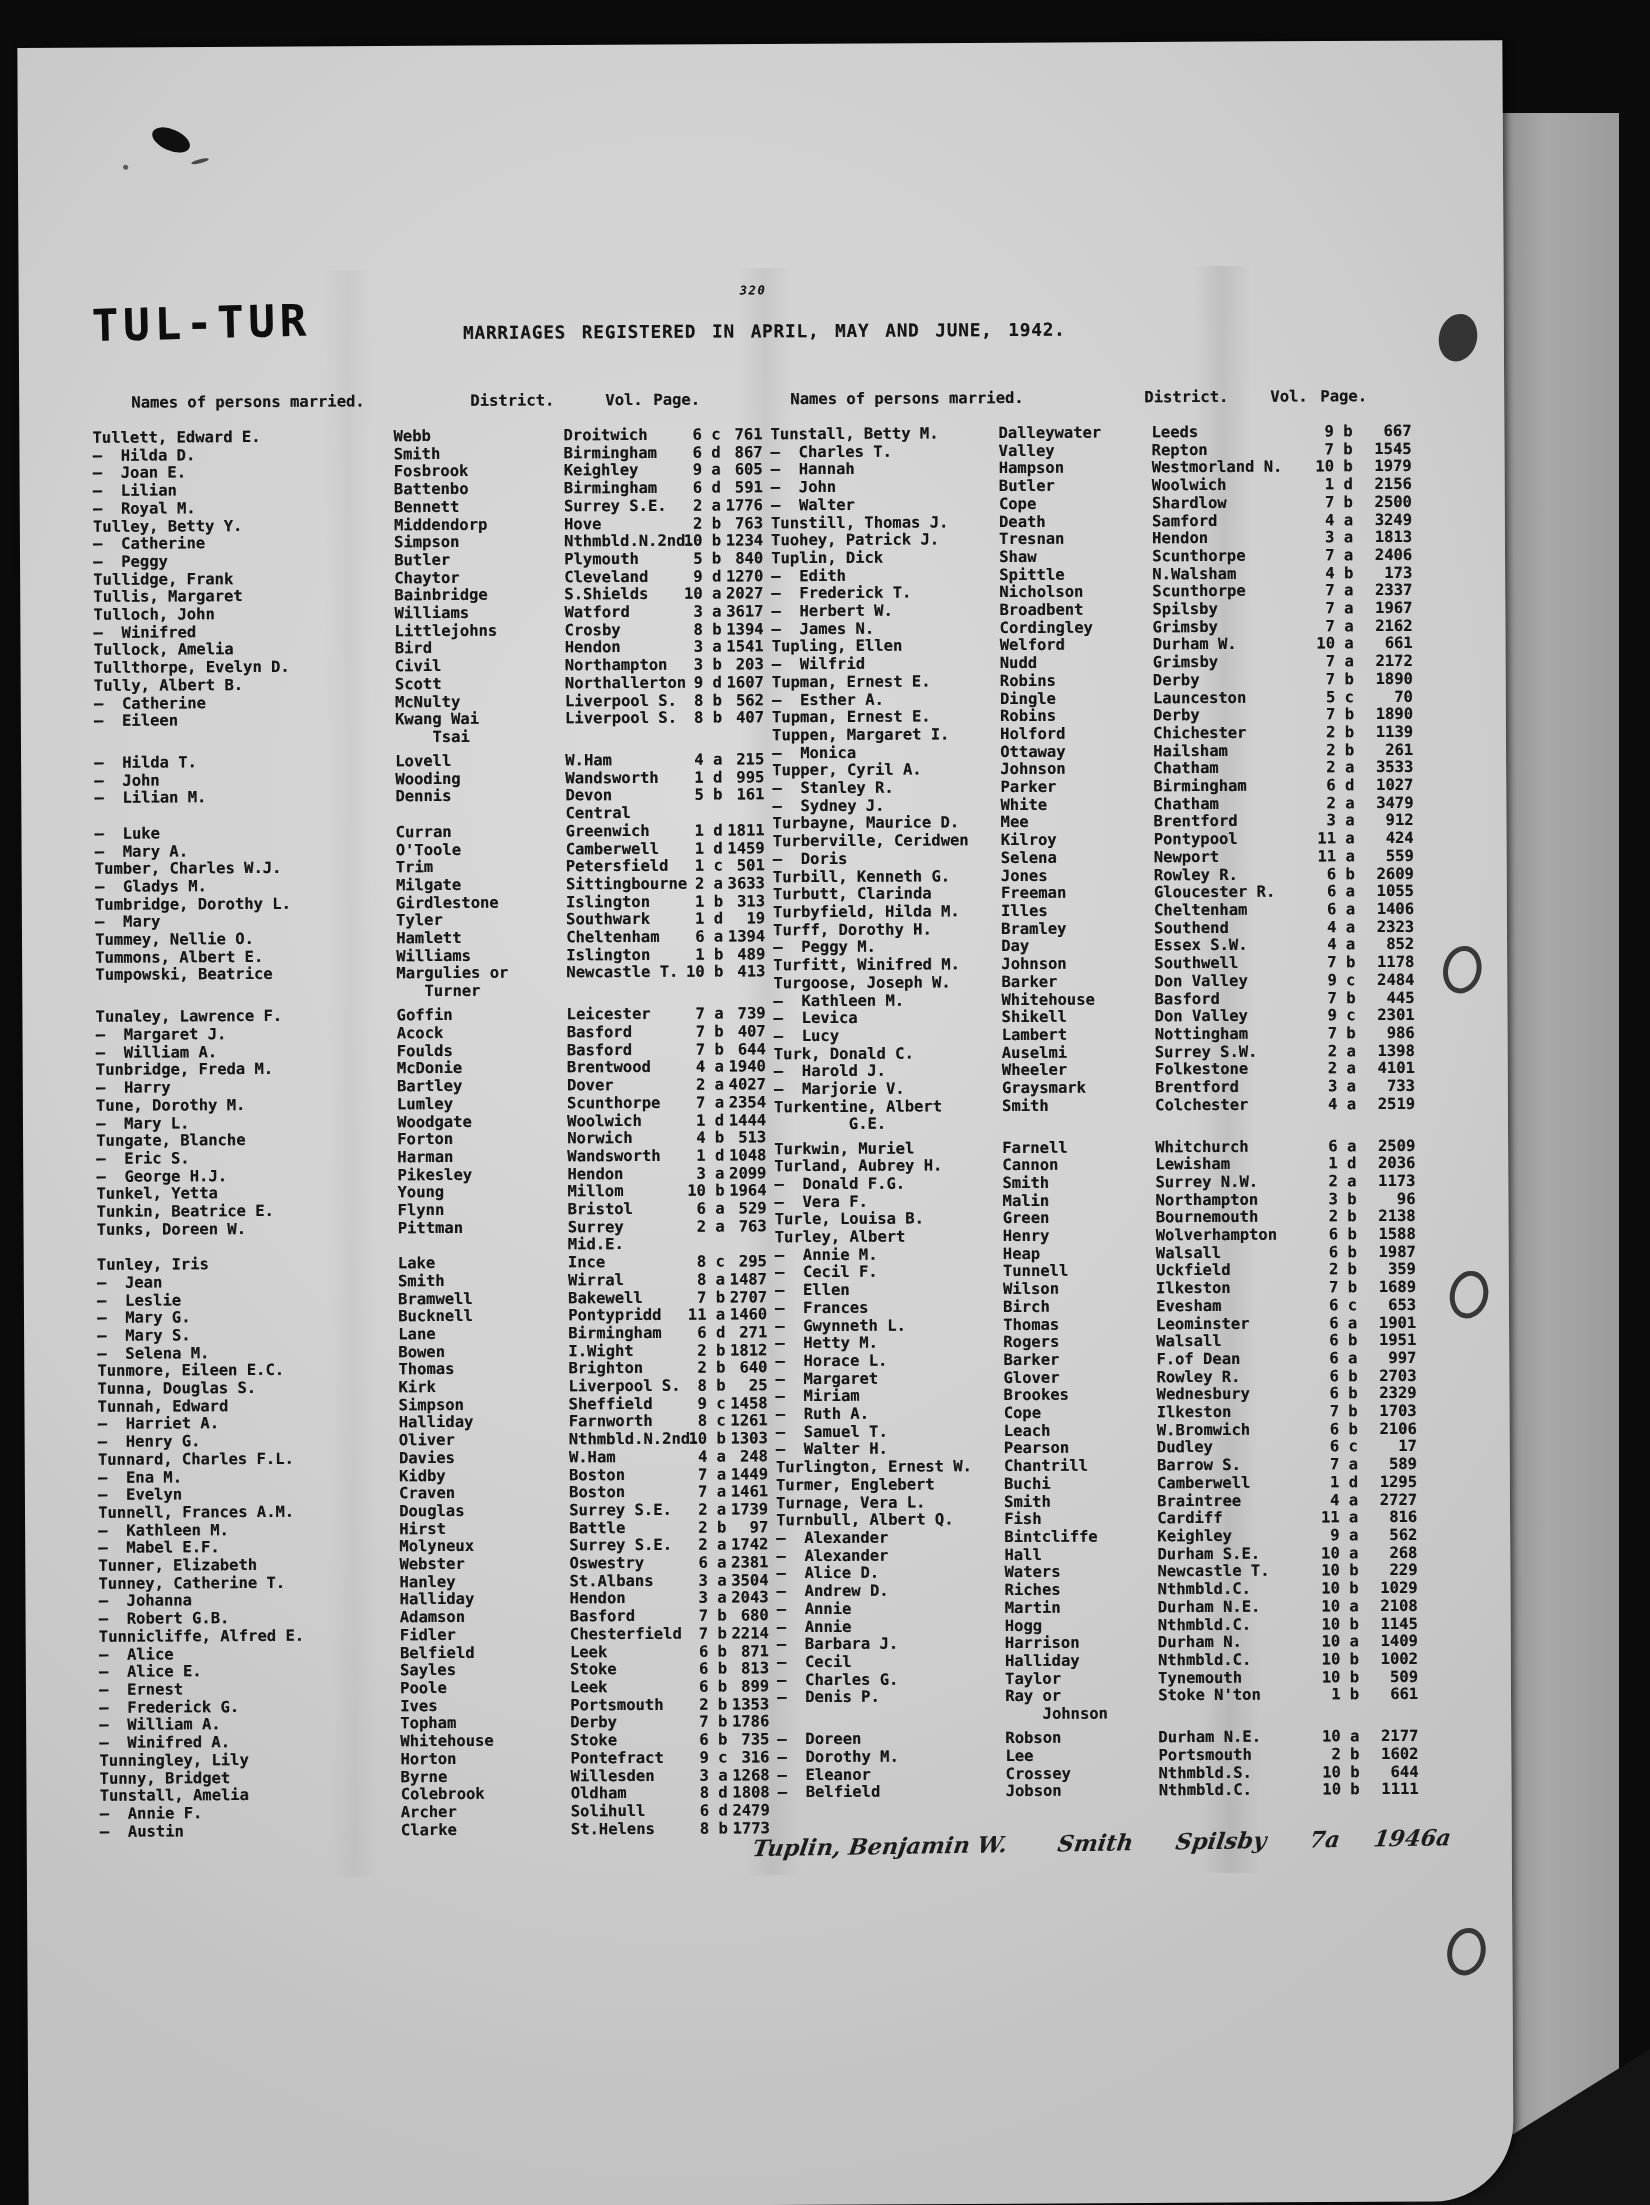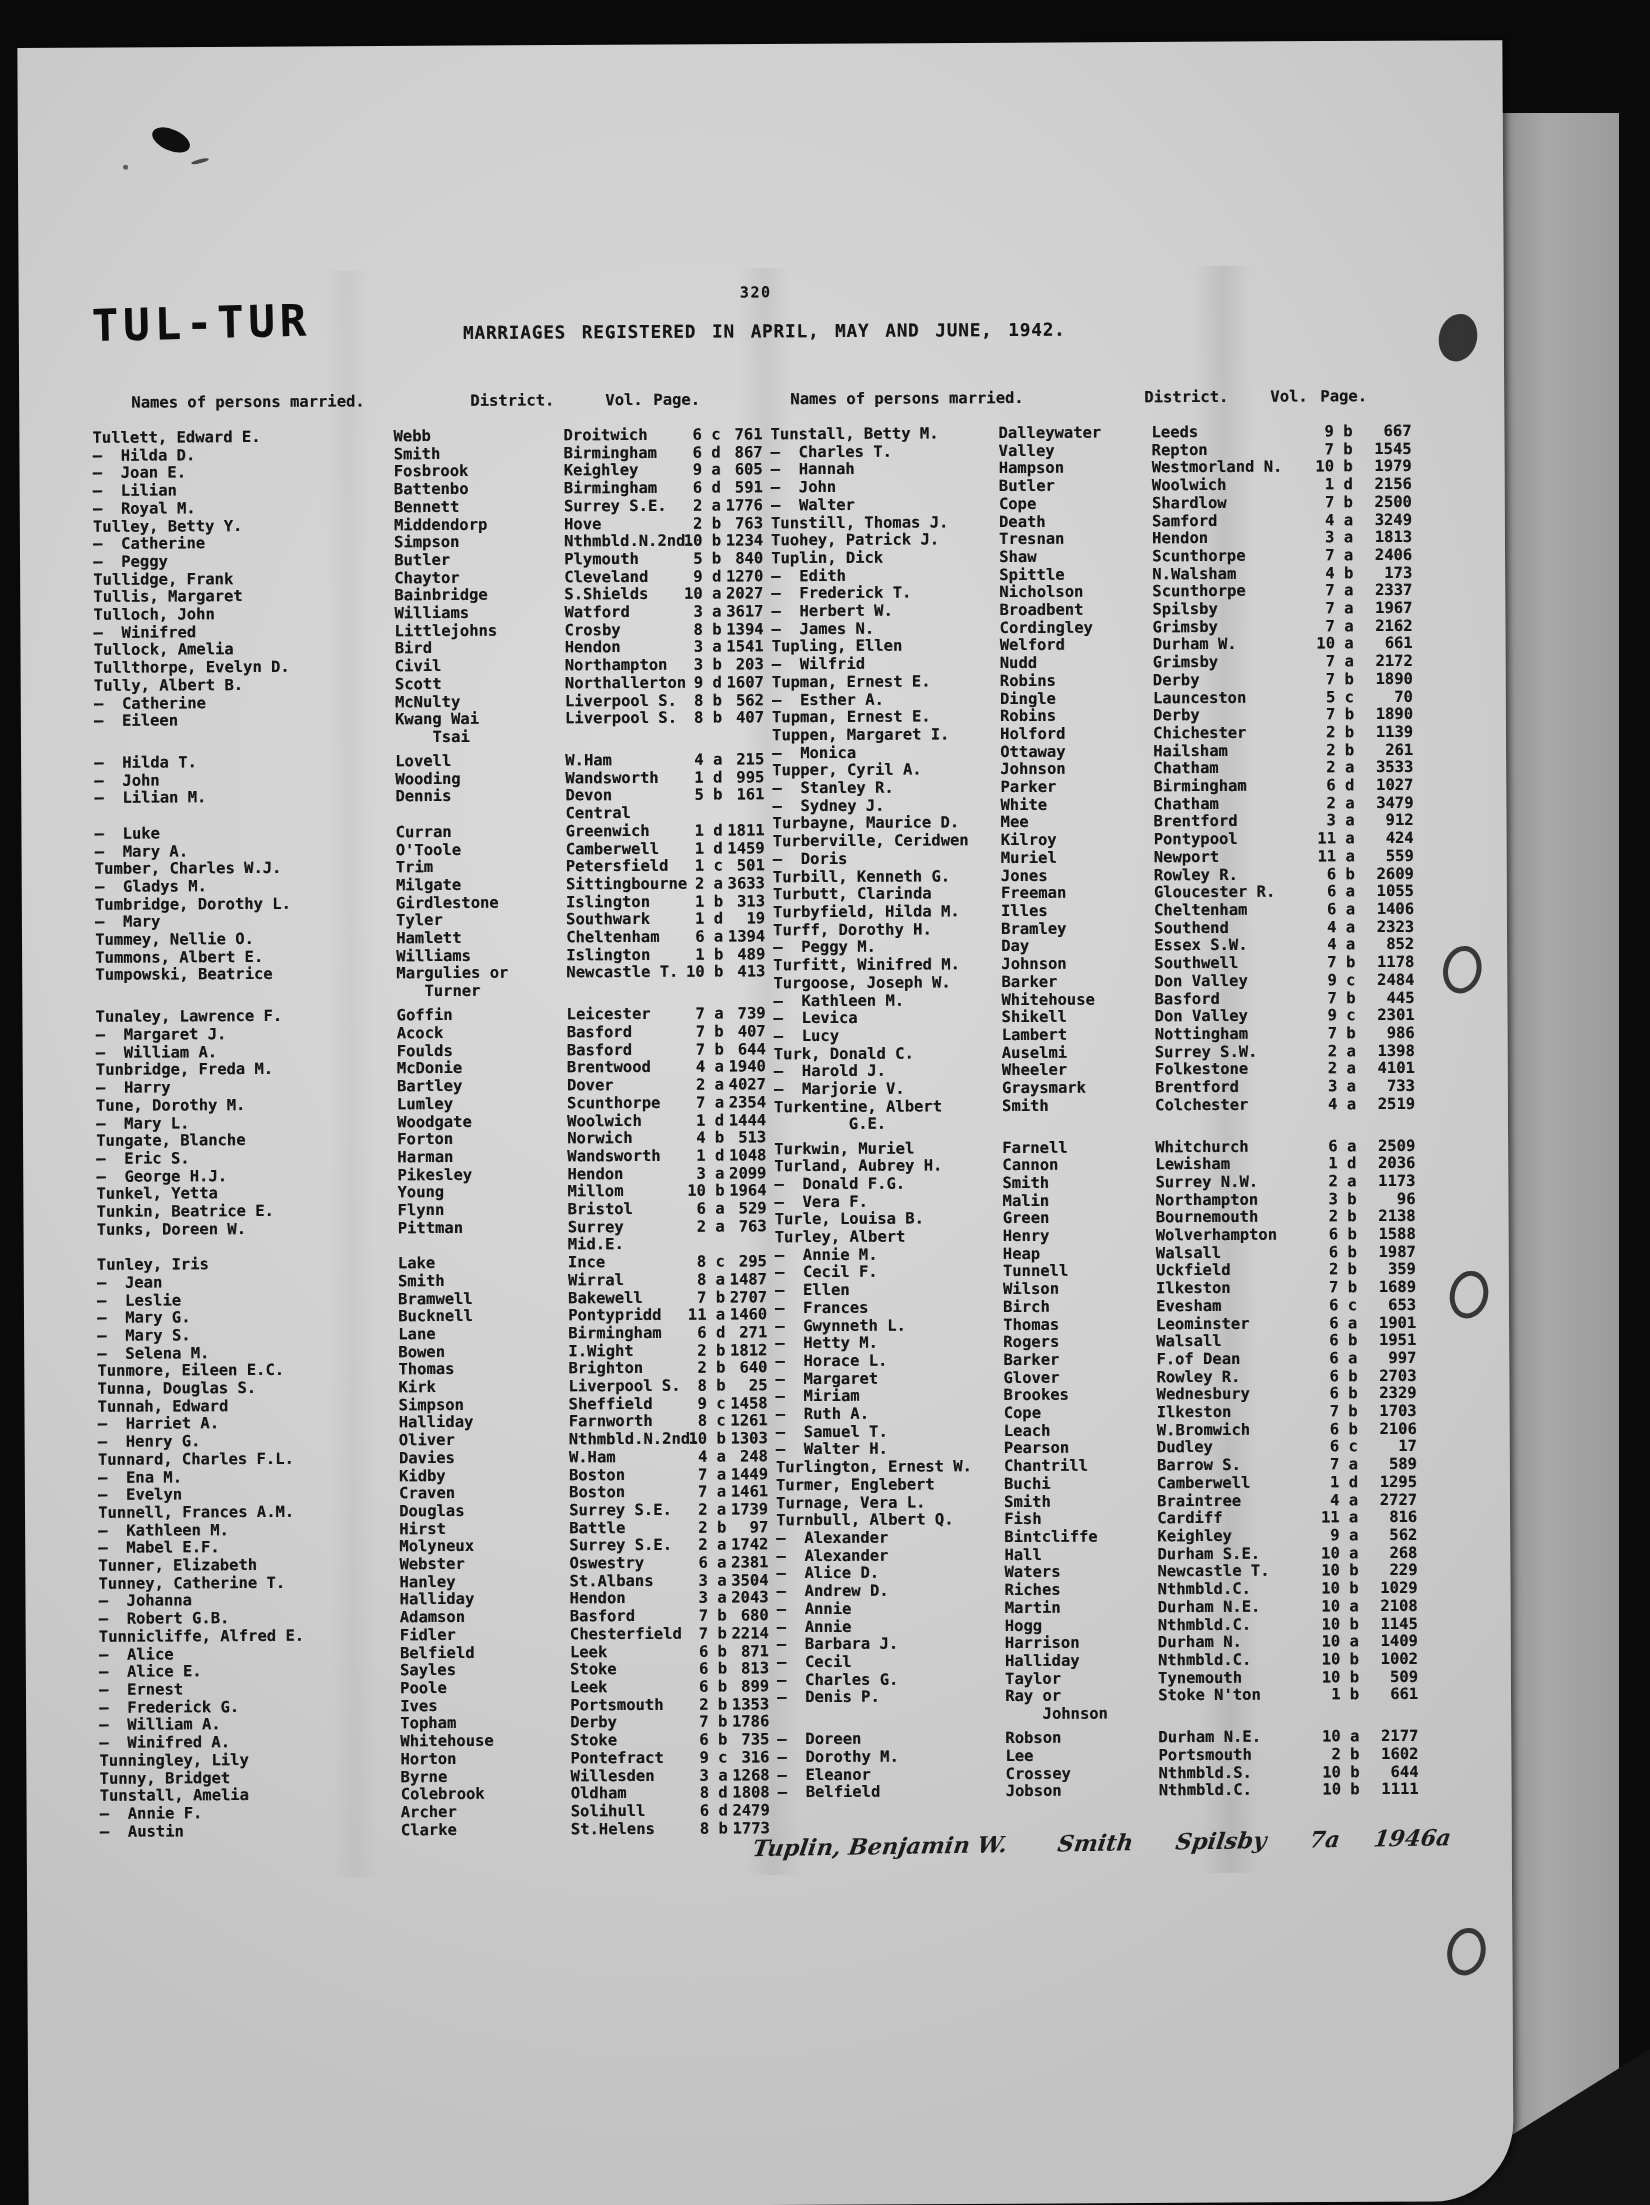--- a/index.html
+++ b/index.html
@@ -35,21 +35,21 @@
   .s2 { left:1197px; width:59px; background:linear-gradient(90deg,transparent,rgba(0,0,0,.08),transparent); }
   .s3 { left:327px;  width:48px;  background:linear-gradient(90deg,transparent,rgba(0,0,0,.04),transparent); }
   
   .ring { position:absolute; width:28px; height:38px; border-radius:50%;
           border:5.9px solid #1d1d1d; opacity:.85; transform:rotate(14deg); }
   .ring.filled { background:#1a1a1a; border-color:#1a1a1a; }
   
   .blob { position:absolute; background:#101010; border-radius:50%; }
   
   .tw { color:#161616; text-shadow:0.3px 0 0 rgba(10,10,10,.45); }
-  .page-num { position:absolute; left:744px; top:283px; font-size:15px; font-weight:bold; letter-spacing:1.6px; }
+  .page-num { position:absolute; left:744px; top:283px; font-size:12px; font-weight:bold; letter-spacing:1.6px;font-style:italic; }
   .section  { position:absolute; left:96px; top:294px; font-size:44px; font-weight:bold;
               letter-spacing:4.8px; transform:rotate(-1.1deg); color:#0e0e0e; }
   .title    { position:absolute; left:467px; top:321px; font-size:17.7px; font-weight:bold;
               letter-spacing:0.8px; word-spacing:4.3px; }
   .hdr { position:absolute; top:390px; font-size:15.5px; font-weight:bold; white-space:pre; }
   .h-names-l { left:135px; }  .h-dist-l { left:474px; }  .h-vol-l { left:609px; } .h-page-l { left:657px; }
   .h-names-r { left:794px; } .h-dist-r { left:1148px; } .h-vol-r { left:1274px; } .h-page-r { left:1324px; }
   
   .col { position:absolute; top:426px; font-size:15.5px; font-weight:bold; line-height:17.7px; }
   .col-left  { left:96px;  width:670px; }
@@ -794,21 +794,21 @@
         </div>
         <div class="row">
           <span class="cell">Turberville, Ceridwen</span>
           <span class="cell">Kilroy</span>
           <span class="cell">Pontypool</span>
           <span class="cell vol">11 a</span>
           <span class="cell pg">424</span>
         </div>
         <div class="row">
           <span class="cell">—  Doris</span>
-          <span class="cell">Muriel</span>
+          <span class="cell">Selena</span>
           <span class="cell">Newport</span>
           <span class="cell vol">11 a</span>
           <span class="cell pg">559</span>
         </div>
         <div class="row">
           <span class="cell">Turbill, Kenneth G.</span>
           <span class="cell">Jones</span>
           <span class="cell">Rowley R.</span>
           <span class="cell vol">6 b</span>
           <span class="cell pg">2609</span>

